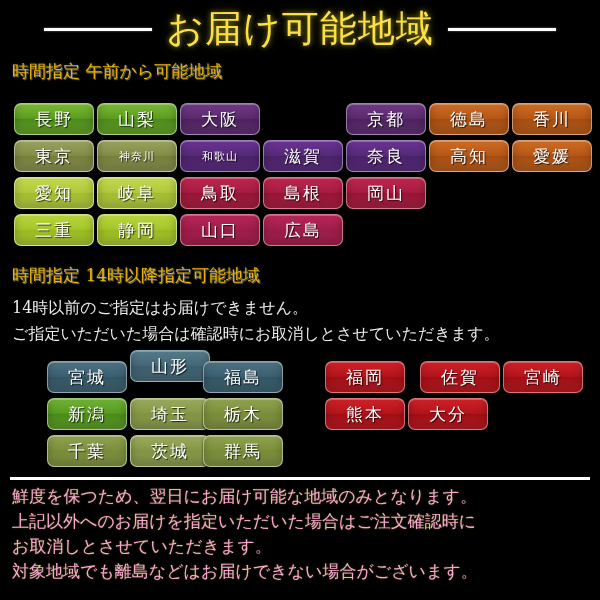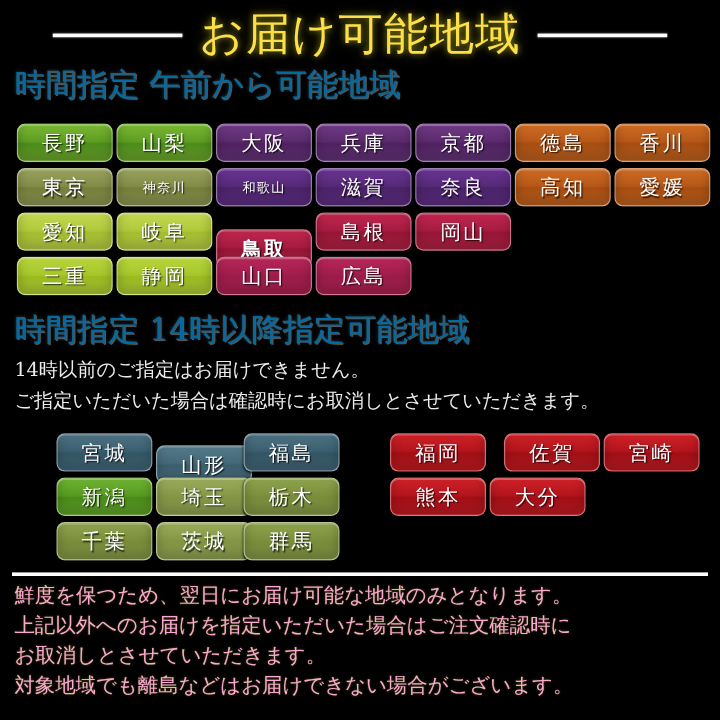--- a/index.html
+++ b/index.html
@@ -23,23 +23,23 @@
   .title-text{
     color:#fde047;
     font-family:"DejaVu Serif","Liberation Serif",serif;
     font-size:37px;line-height:44px;letter-spacing:1px;
     text-shadow:0 0 5px rgba(233,226,42,.55),0 0 11px rgba(233,226,42,.3);
     white-space:nowrap;
   }
 
   
   .sect-head{
-    color:#0369a1;
+    color:#eab308;
     font-family:"DejaVu Serif","Liberation Serif",serif;
-    font-size:26px;line-height:30px;
+    font-size:17px;line-height:30px;
     padding-left:12px;
     text-shadow:1px 1px 0 #555, 0 0 3px rgba(255,255,255,.25);
     white-space:nowrap;
   }
   .sub-line{
     color:#ececec;
     font-family:"DejaVu Serif","Liberation Serif",serif;
     font-size:16px;line-height:23px;padding-left:12px;white-space:nowrap;
   }
 
@@ -109,23 +109,20 @@
   <div class="grid abs" id="morning-grid" style="left:0;top:0;width:600px;height:250px;">
       <div class="tag c-green" style="left: 14px; top: 103px;">
         <span>長野</span>
       </div>
       <div class="tag c-green" style="left: 97px; top: 103px;">
         <span>山梨</span>
       </div>
       <div class="tag c-purple" style="left: 180px; top: 103px;">
         <span>大阪</span>
       </div>
-      <div class="tag c-purple" style="left: 263px; top: 103px;">
-        <span>兵庫</span>
-      </div>
       <div class="tag c-purple" style="left: 346px; top: 103px;">
         <span>京都</span>
       </div>
       <div class="tag c-orange" style="left: 429px; top: 103px;">
         <span>徳島</span>
       </div>
       <div class="tag c-orange" style="left: 512px; top: 103px;">
         <span>香川</span>
       </div>
       <div class="tag c-olive" style="left: 14px; top: 140px;">
@@ -148,21 +145,21 @@
       </div>
       <div class="tag c-orange" style="left: 512px; top: 140px;">
         <span>愛媛</span>
       </div>
       <div class="tag c-yellowgrn" style="left: 14px; top: 177px;">
         <span>愛知</span>
       </div>
       <div class="tag c-yellowgrn" style="left: 97px; top: 177px;">
         <span>岐阜</span>
       </div>
-      <div class="tag c-crimson" style="left: 180px; top: 191px; font-weight: bold;">
+      <div class="tag c-crimson" style="left: 180px; top: 177px;">
         <span>鳥取</span>
       </div>
       <div class="tag c-crimson" style="left: 263px; top: 177px;">
         <span>島根</span>
       </div>
       <div class="tag c-crimson" style="left: 346px; top: 177px;">
         <span>岡山</span>
       </div>
       <div class="tag c-lime" style="left: 14px; top: 214px;">
         <span>三重</span>
@@ -179,21 +176,21 @@
     </div>
 
   <div class="sect-head abs" style="left:0;top:260px;">時間指定 14時以降指定可能地域</div>
   <div class="sub-line abs" style="left:0;top:296px;">14時以前のご指定はお届けできません。</div>
   <div class="sub-line abs" style="left:0;top:322px;">ご指定いただいた場合は確認時にお取消しとさせていただきます。</div>
 
   <div class="grid abs" id="afternoon-grid" style="left:0;top:0;width:600px;height:480px;">
       <div class="tag c-slate" style="left: 47px; top: 361px;">
         <span>宮城</span>
       </div>
-      <div class="tag c-slate2" style="left: 130px; top: 371px;">
+      <div class="tag c-slate2" style="left: 130px; top: 350px;">
         <span>山形</span>
       </div>
       <div class="tag c-slate" style="left: 203px; top: 361px;">
         <span>福島</span>
       </div>
       <div class="tag c-red" style="left: 325px; top: 361px;">
         <span>福岡</span>
       </div>
       <div class="tag c-red" style="left: 420px; top: 361px;">
         <span>佐賀</span>

